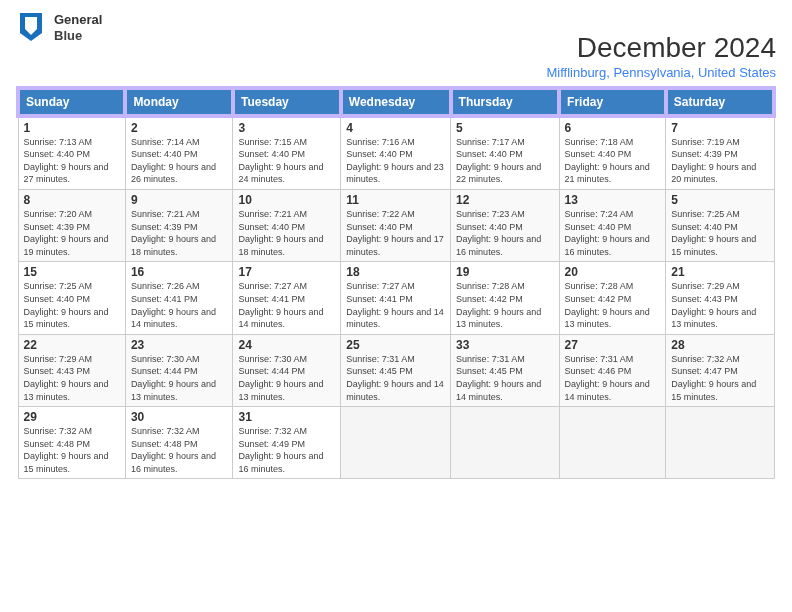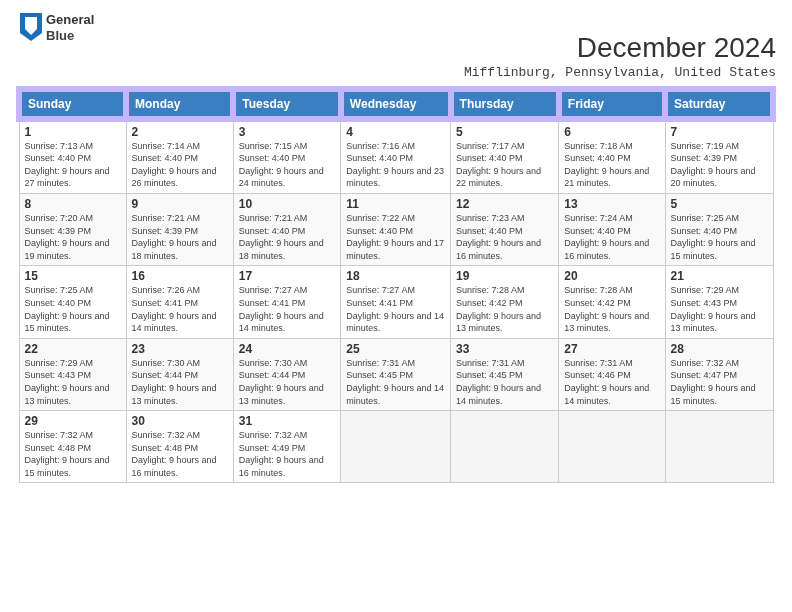--- a/index.html
+++ b/index.html
@@ -17,21 +17,21 @@
     }
     .header {
       display: flex;
       align-items: flex-start;
       justify-content: space-between;
       margin-bottom: 6px;
     }
     .logo {
       display: flex;
       align-items: center;
-      gap: 4px;
+      gap: 12px;
     }
     .logo-text {
       font-size: 13px;
       font-weight: bold;
       color: #333;
       line-height: 1.2;
     }
     .logo-text .general { display: block; }
     .logo-text .blue { display: block; color: #404040; }
     .logo-icon {
@@ -45,35 +45,34 @@
     }
     .main-title {
       font-size: 28px;
       font-weight: normal;
       color: #333;
       line-height: 1.2;
       margin-top: 19px;
     }
     .subtitle {
       font-size: 13px;
-      color: #404040;
-      font-family: Liberation Mono, monospace;
+      color: #3b82f6;
     }
     .calendar {
       width: 100%;
       border-collapse: collapse;
       border: 1px solid #ccc;
     }
     .calendar th {
       background: #3a7fc1;
       color: #fff;
       font-size: 12px;
       font-weight: bold;
       padding: 5px 6px;
-      border: 6px solid #c4b5fd;
+      border: 4px solid #c4b5fd;
       text-align: left;
     }
     .calendar td {
       border: 1px solid #ccc;
       vertical-align: top;
       padding: 3px 5px;
       font-size: 9.5px;
       color: #333;
       width: 113px;
       background: #fff;

